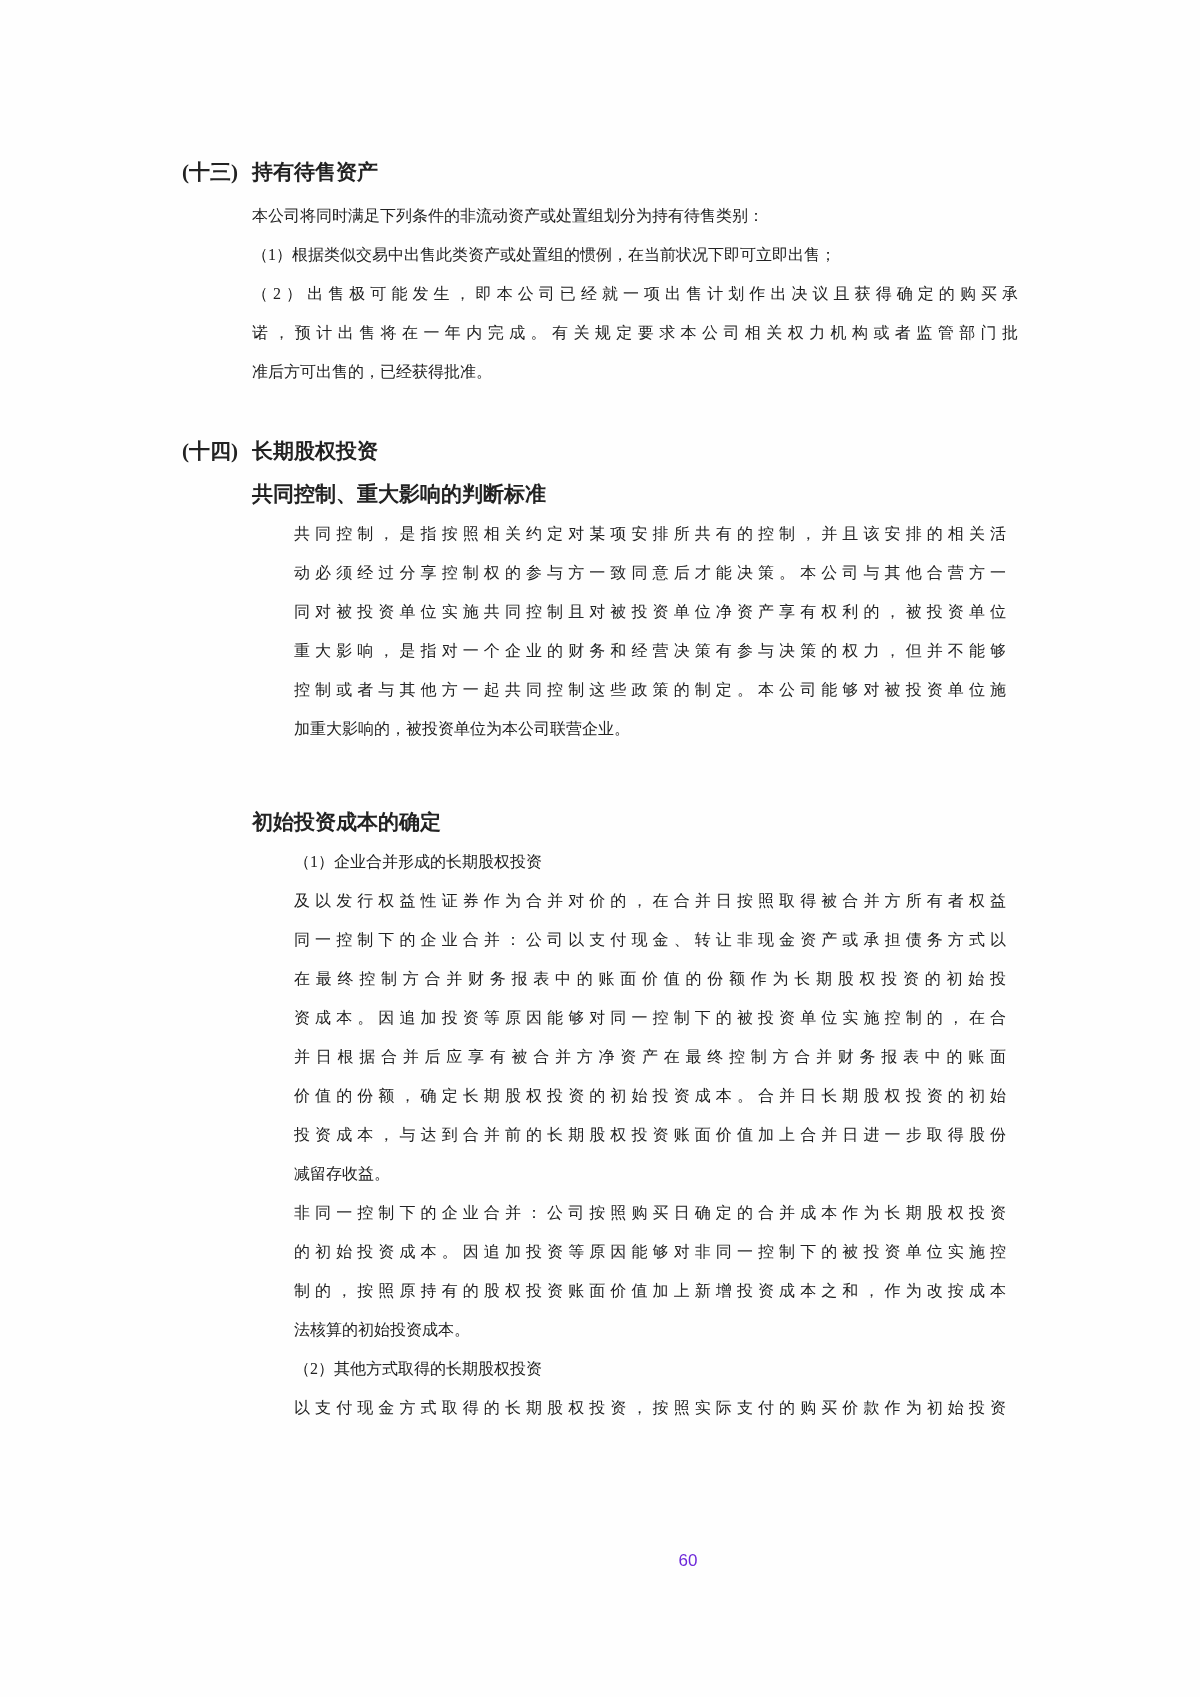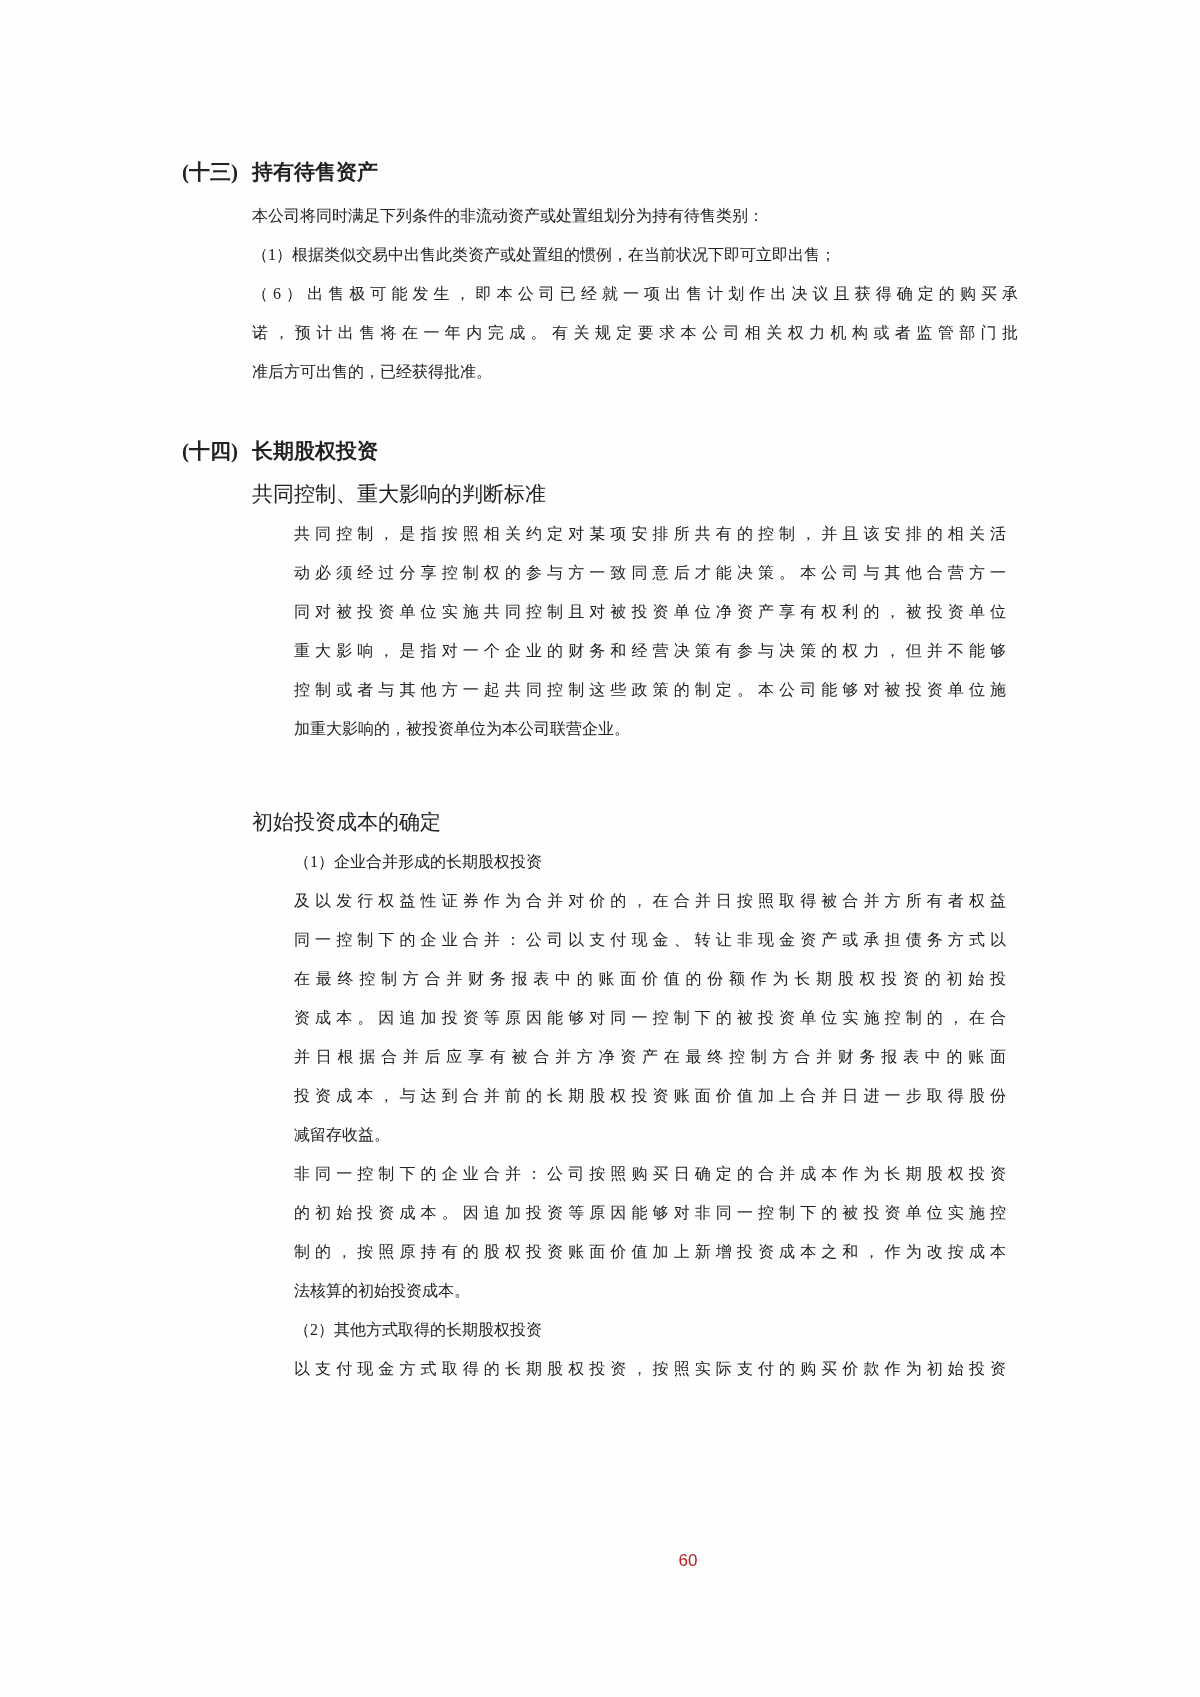--- a/index.html
+++ b/index.html
@@ -34,21 +34,21 @@
     white-space: nowrap;
   }
   .section-head .label {
     width: 70px;
     flex: 0 0 70px;
   }
   .subhead {
     margin-left: 70px;
     line-height: 39px;
     font-size: 21px;
-    font-weight: 400;
+    font-weight: 700;
   }
   .subhead.space-before {
     margin-top: 55px;
   }
   .para {
     margin: 0;
   }
   .para.level1 {
     margin-left: 70px;
     width: 766px;
@@ -67,41 +67,41 @@
     text-align-last: justify;
   }
   .page-number {
     position: absolute;
     left: 640px;
     top: 1551px;
     width: 96px;
     text-align: center;
     font-family: "Liberation Sans", "DejaVu Sans", sans-serif;
     font-size: 17px;
-    color: #b91c1c;
+    color: #6d28d9;
   }
 </style>
 </head>
 <body>
 
 <div class="page">
   <div class="content" id="doc-content">
       <section class="section">
         <div class="section-head">
           <span class="label">(十三)</span>
           <span class="title">持有待售资产</span>
         </div>
         <div class="para level1">
           <div class="line">本公司将同时满足下列条件的非流动资产或处置组划分为持有待售类别：</div>
         </div>
         <div class="para level1">
           <div class="line">（1）根据类似交易中出售此类资产或处置组的惯例，在当前状况下即可立即出售；</div>
         </div>
         <div class="para level1">
-          <div class="line fill">（6）出售极可能发生，即本公司已经就一项出售计划作出决议且获得确定的购买承</div>
+          <div class="line fill">（2）出售极可能发生，即本公司已经就一项出售计划作出决议且获得确定的购买承</div>
           <div class="line fill">诺，预计出售将在一年内完成。有关规定要求本公司相关权力机构或者监管部门批</div>
           <div class="line">准后方可出售的，已经获得批准。</div>
         </div>
       </section>
       <section class="section">
         <div class="section-head">
           <span class="label">(十四)</span>
           <span class="title">长期股权投资</span>
         </div>
         <div class="subhead">共同控制、重大影响的判断标准</div>
@@ -118,20 +118,21 @@
         <div class="subhead space-before">初始投资成本的确定</div>
         <div class="para level2">
           <div class="line">（1）企业合并形成的长期股权投资</div>
         </div>
         <div class="para level2">
           <div class="line fill">及以发行权益性证券作为合并对价的，在合并日按照取得被合并方所有者权益</div>
           <div class="line fill">同一控制下的企业合并：公司以支付现金、转让非现金资产或承担债务方式以</div>
           <div class="line fill">在最终控制方合并财务报表中的账面价值的份额作为长期股权投资的初始投</div>
           <div class="line fill">资成本。因追加投资等原因能够对同一控制下的被投资单位实施控制的，在合</div>
           <div class="line fill">并日根据合并后应享有被合并方净资产在最终控制方合并财务报表中的账面</div>
+          <div class="line fill">价值的份额，确定长期股权投资的初始投资成本。合并日长期股权投资的初始</div>
           <div class="line fill">投资成本，与达到合并前的长期股权投资账面价值加上合并日进一步取得股份</div>
           <div class="line">减留存收益。</div>
         </div>
         <div class="para level2">
           <div class="line fill">非同一控制下的企业合并：公司按照购买日确定的合并成本作为长期股权投资</div>
           <div class="line fill">的初始投资成本。因追加投资等原因能够对非同一控制下的被投资单位实施控</div>
           <div class="line fill">制的，按照原持有的股权投资账面价值加上新增投资成本之和，作为改按成本</div>
           <div class="line">法核算的初始投资成本。</div>
         </div>
         <div class="para level2">

